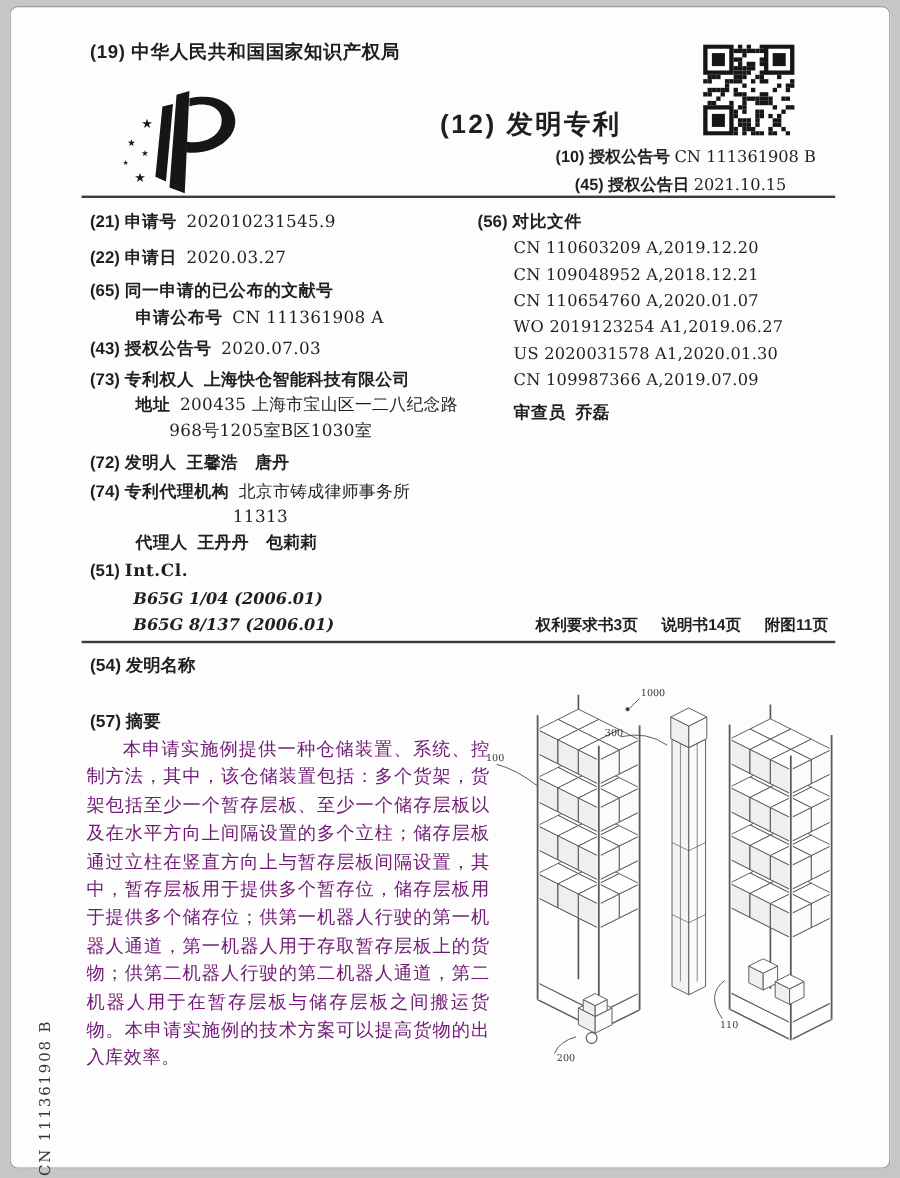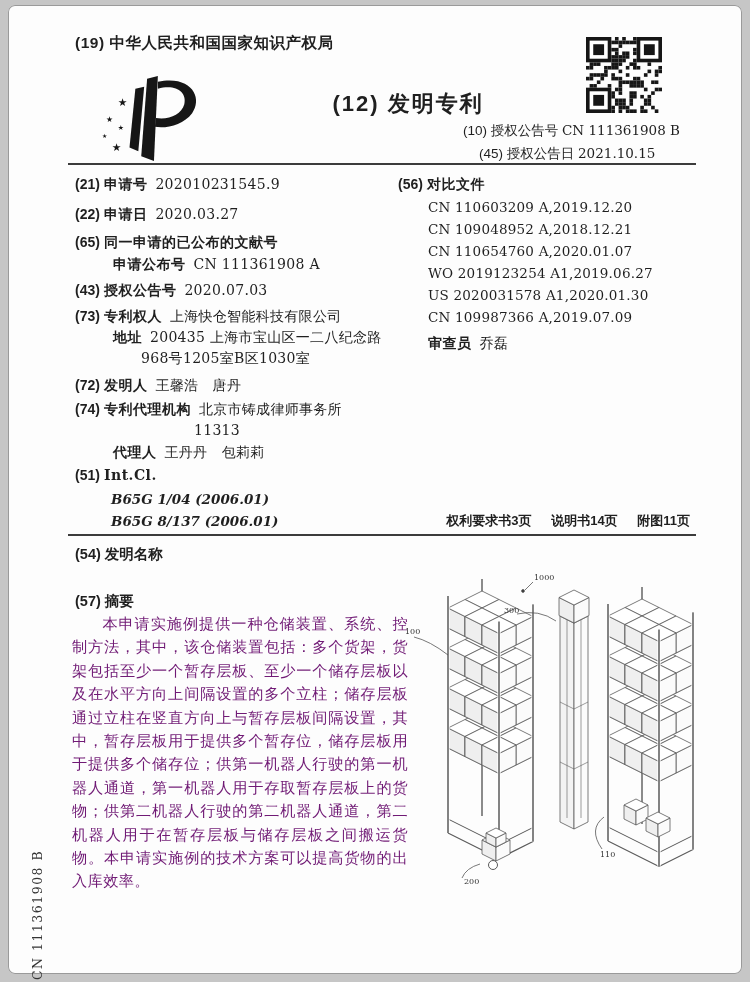--- a/index.html
+++ b/index.html
@@ -1,21 +1,21 @@
 <!DOCTYPE html>
 <html><head>
 <meta charset="utf-8">
 <style>
   * { margin:0; padding:0; box-sizing:border-box; }
   html,body { width:750px; height:982px; background:#c6c6c6; overflow:hidden; position:relative;
               font-family:"Liberation Sans", sans-serif; color:#1f1f1f; }
   .page { position:absolute; left:8px; top:5px; right:8px; bottom:8px; background:#fdfdfd;
           border-radius:7px; box-shadow:0 0 0 1px #9a9a9a inset; }
   .abs { position:absolute; white-space:nowrap; }
-  .b { font-weight:normal; }
+  .b { font-weight:bold; }
   .serif { font-family:"DejaVu Serif","Liberation Serif",serif; }
   .office-line { font-size:15.5px; font-weight:bold; letter-spacing:0.5px; }
   .doc-kind { font-size:22px; font-weight:bold; letter-spacing:2px; }
   .grant-line { font-size:13.5px; }
   .grant-line .v { font-family:"DejaVu Serif",serif; font-weight:normal; }
   .rule { position:absolute; left:60px; right:46px; height:2.4px; background:#3c3c3c; }
   .row { position:absolute; font-size:14px; white-space:nowrap; }
   .row .num { font-weight:bold; margin-right:4px; }
   .row .lbl { font-weight:bold; margin-right:8px; letter-spacing:0.5px; }
   .row .val { font-family:"DejaVu Serif",serif; letter-spacing:0.3px; }
@@ -186,21 +186,21 @@
     <polygon points="50,6 61,3 57,90 44,85" fill="#161616"></polygon>
     <polygon points="38,16 47,14 41,80 32,76" fill="#161616"></polygon>
     <path d="M61,9 C96,2 107,26 96,41 C87,53 70,57 58,55 L59,46 C72,48 85,43 88,32 C91,19 79,11 61,16 Z" fill="#161616"></path>
     <text x="20" y="34" font-size="11" fill="#161616">★</text>
     <text x="8" y="50" font-size="8" fill="#161616">★</text>
     <text x="20" y="58" font-size="7" fill="#161616">★</text>
     <text x="4" y="66" font-size="6" fill="#161616">★</text>
     <text x="14" y="80" font-size="11" fill="#161616">★</text>
   </svg>
 
-  <div class="abs doc-kind" style="left:290px; top:84px; width:220px; text-align:center;">
+  <div class="abs doc-kind" style="left:290px; top:84px; width:220px; text-align:right;">
     <span>(12)</span>
     <span>发明专利</span>
   </div>
 
   <div class="abs grant-line" style="left:455px; top:117px;">
     <span class="b">(10) 授权公告号</span>
     <span class="v">CN 111361908 B</span>
   </div>
   <div class="abs grant-line" style="left:455px; top:140px;margin-left:16px;">
     <span class="b">(45) 授权公告日</span>

